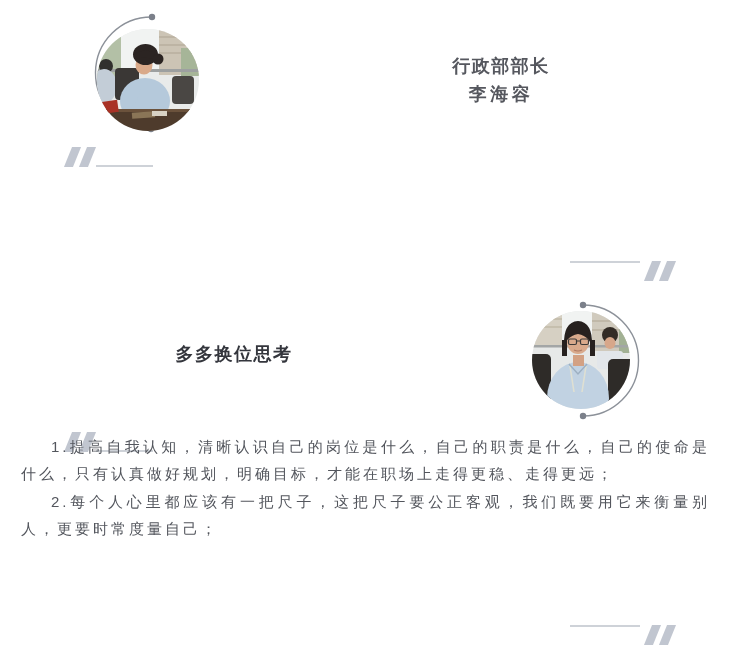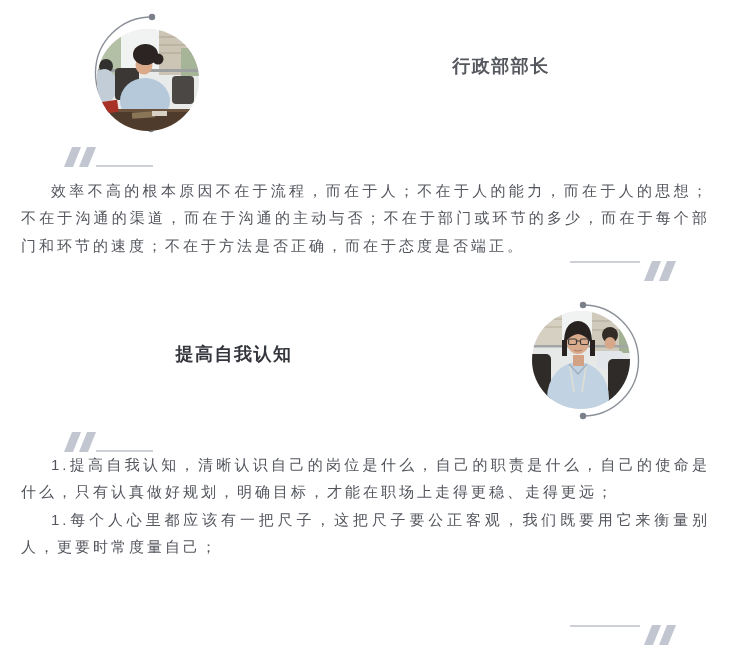--- a/index.html
+++ b/index.html
@@ -109,40 +109,38 @@
         <rect x="8" y="101" width="110" height="3" fill="#6b523c"></rect>
         <rect x="16" y="93" width="17" height="12" fill="#a93226" transform="rotate(-8 24 99)"></rect>
         <rect x="47" y="104" width="23" height="6" fill="#8a7557" transform="rotate(-4 58 107)"></rect>
         <rect x="67" y="103" width="15" height="5" fill="#d8d2c4"></rect>
       </g>
     </svg>
   </div>
 
   <div class="person-header s1" style="left:400px; top:56px;">
     <div class="role">行政部部长</div>
+    <div class="name">李海容</div>
   </div>
 
   <div class="qmark open" style="left:68px; top:147px;">
     <span class="slash"></span>
     <span class="slash"></span>
     <span class="qline"></span>
   </div>
 
-  <div class="quote-text" style="left:21px; top:177px;">
-    <p>效率不高的根本原因不在于流程，而在于人；不在于人的能力，而在于人的思想；不在于沟通的渠道，而在于沟通的主动与否；不在于部门或环节的多少，而在于每个部门和环节的速度；不在于方法是否正确，而在于态度是否端正。</p>
-  </div>
 
   <div class="qmark close" style="left:570px; top:261px;">
     <span class="qline"></span>
     <span class="slash"></span>
     <span class="slash"></span>
   </div>
 
   <div class="person-header s2" style="left:133px; top:344px;">
-    <div class="role">提高自我认知</div>
+    <div class="role">多多换位思考</div>
   </div>
 
   <div class="photo-unit" style="left:520px; top:296px;">
     <svg width="125" height="132" viewBox="0 0 125 132">
       <defs>
         <clipPath id="clip2">
             <circle cx="61" cy="64" r="49"></circle>
           </clipPath>
       </defs>
 
@@ -185,23 +183,23 @@
       </g>
     </svg>
   </div>
 
   <div class="qmark open" style="left:68px; top:432px;">
     <span class="slash"></span>
     <span class="slash"></span>
     <span class="qline"></span>
   </div>
 
-  <div class="quote-text" style="left:21px; top:451px;">
+  <div class="quote-text" style="left:21px; top:433px;">
     <p>1.提高自我认知，清晰认识自己的岗位是什么，自己的职责是什么，自己的使命是什么，只有认真做好规划，明确目标，才能在职场上走得更稳、走得更远；</p>
-    <p>1.每个人心里都应该有一把尺子，这把尺子要公正客观，我们既要用它来衡量别人，更要时常度量自己；</p>
+    <p>2.每个人心里都应该有一把尺子，这把尺子要公正客观，我们既要用它来衡量别人，更要时常度量自己；</p>
   </div>
 
   <div class="qmark close" style="left:570px; top:625px;">
     <span class="qline"></span>
     <span class="slash"></span>
     <span class="slash"></span>
   </div>
 
 </div>
 

